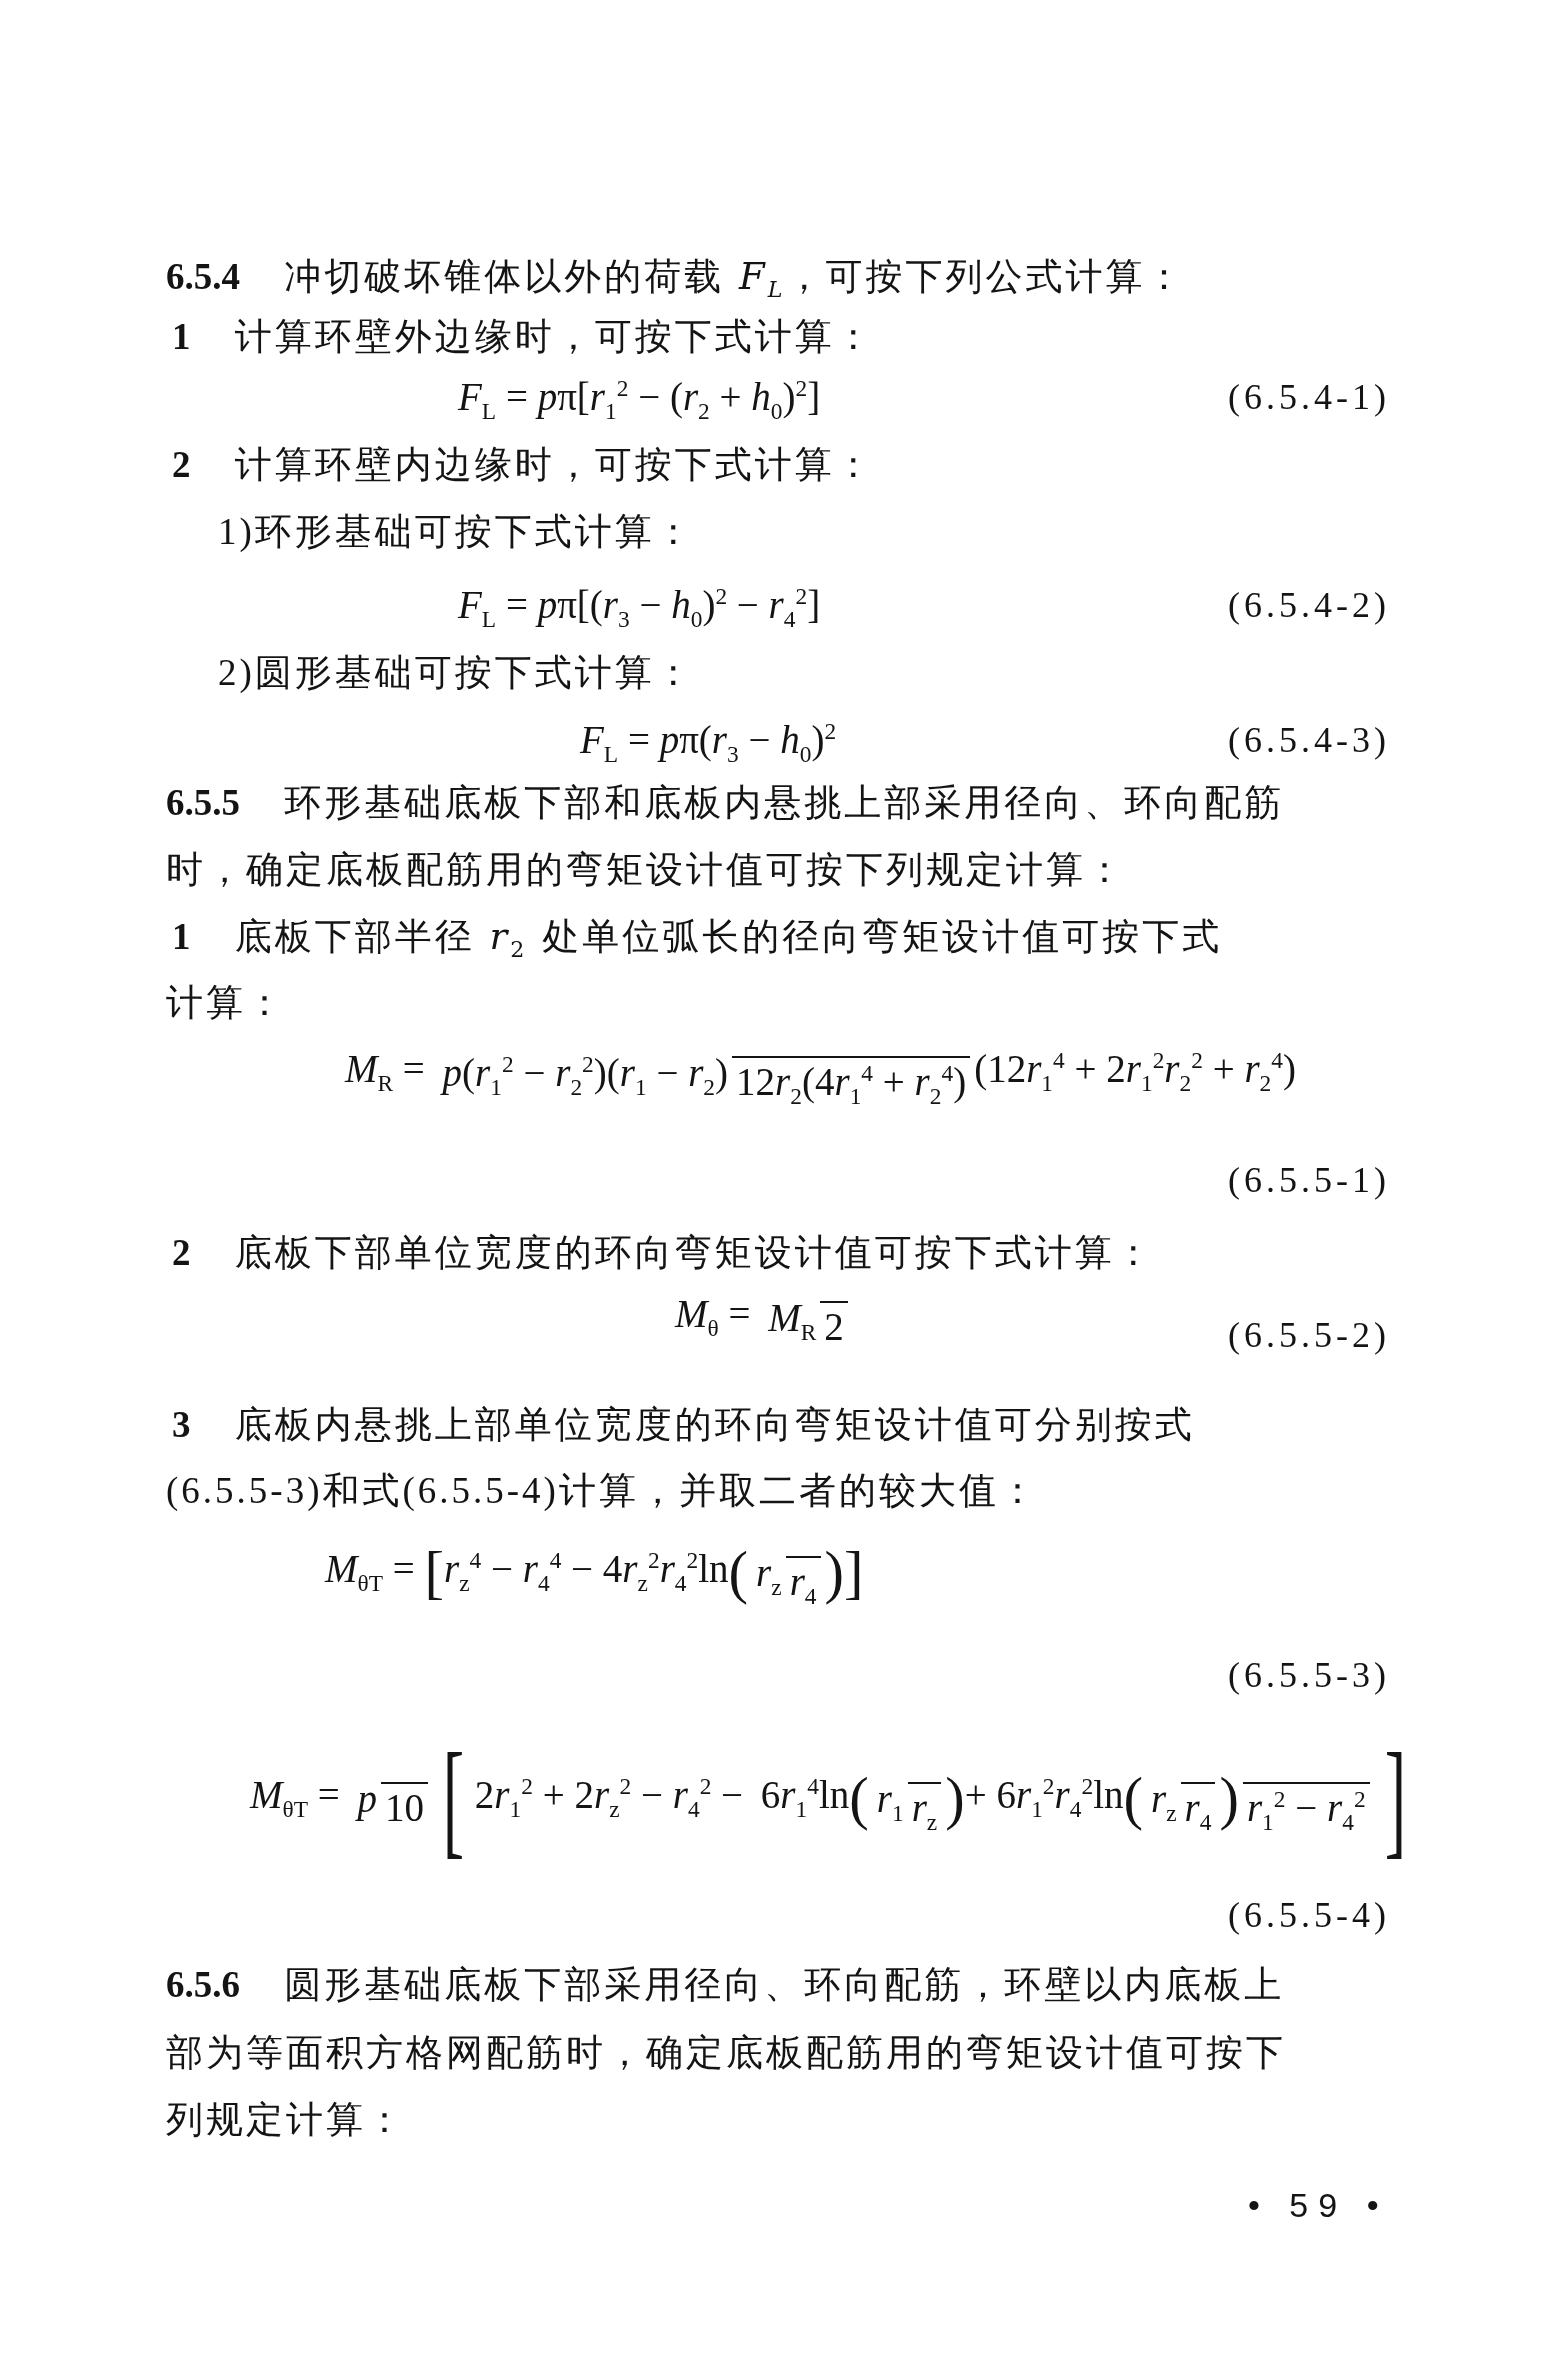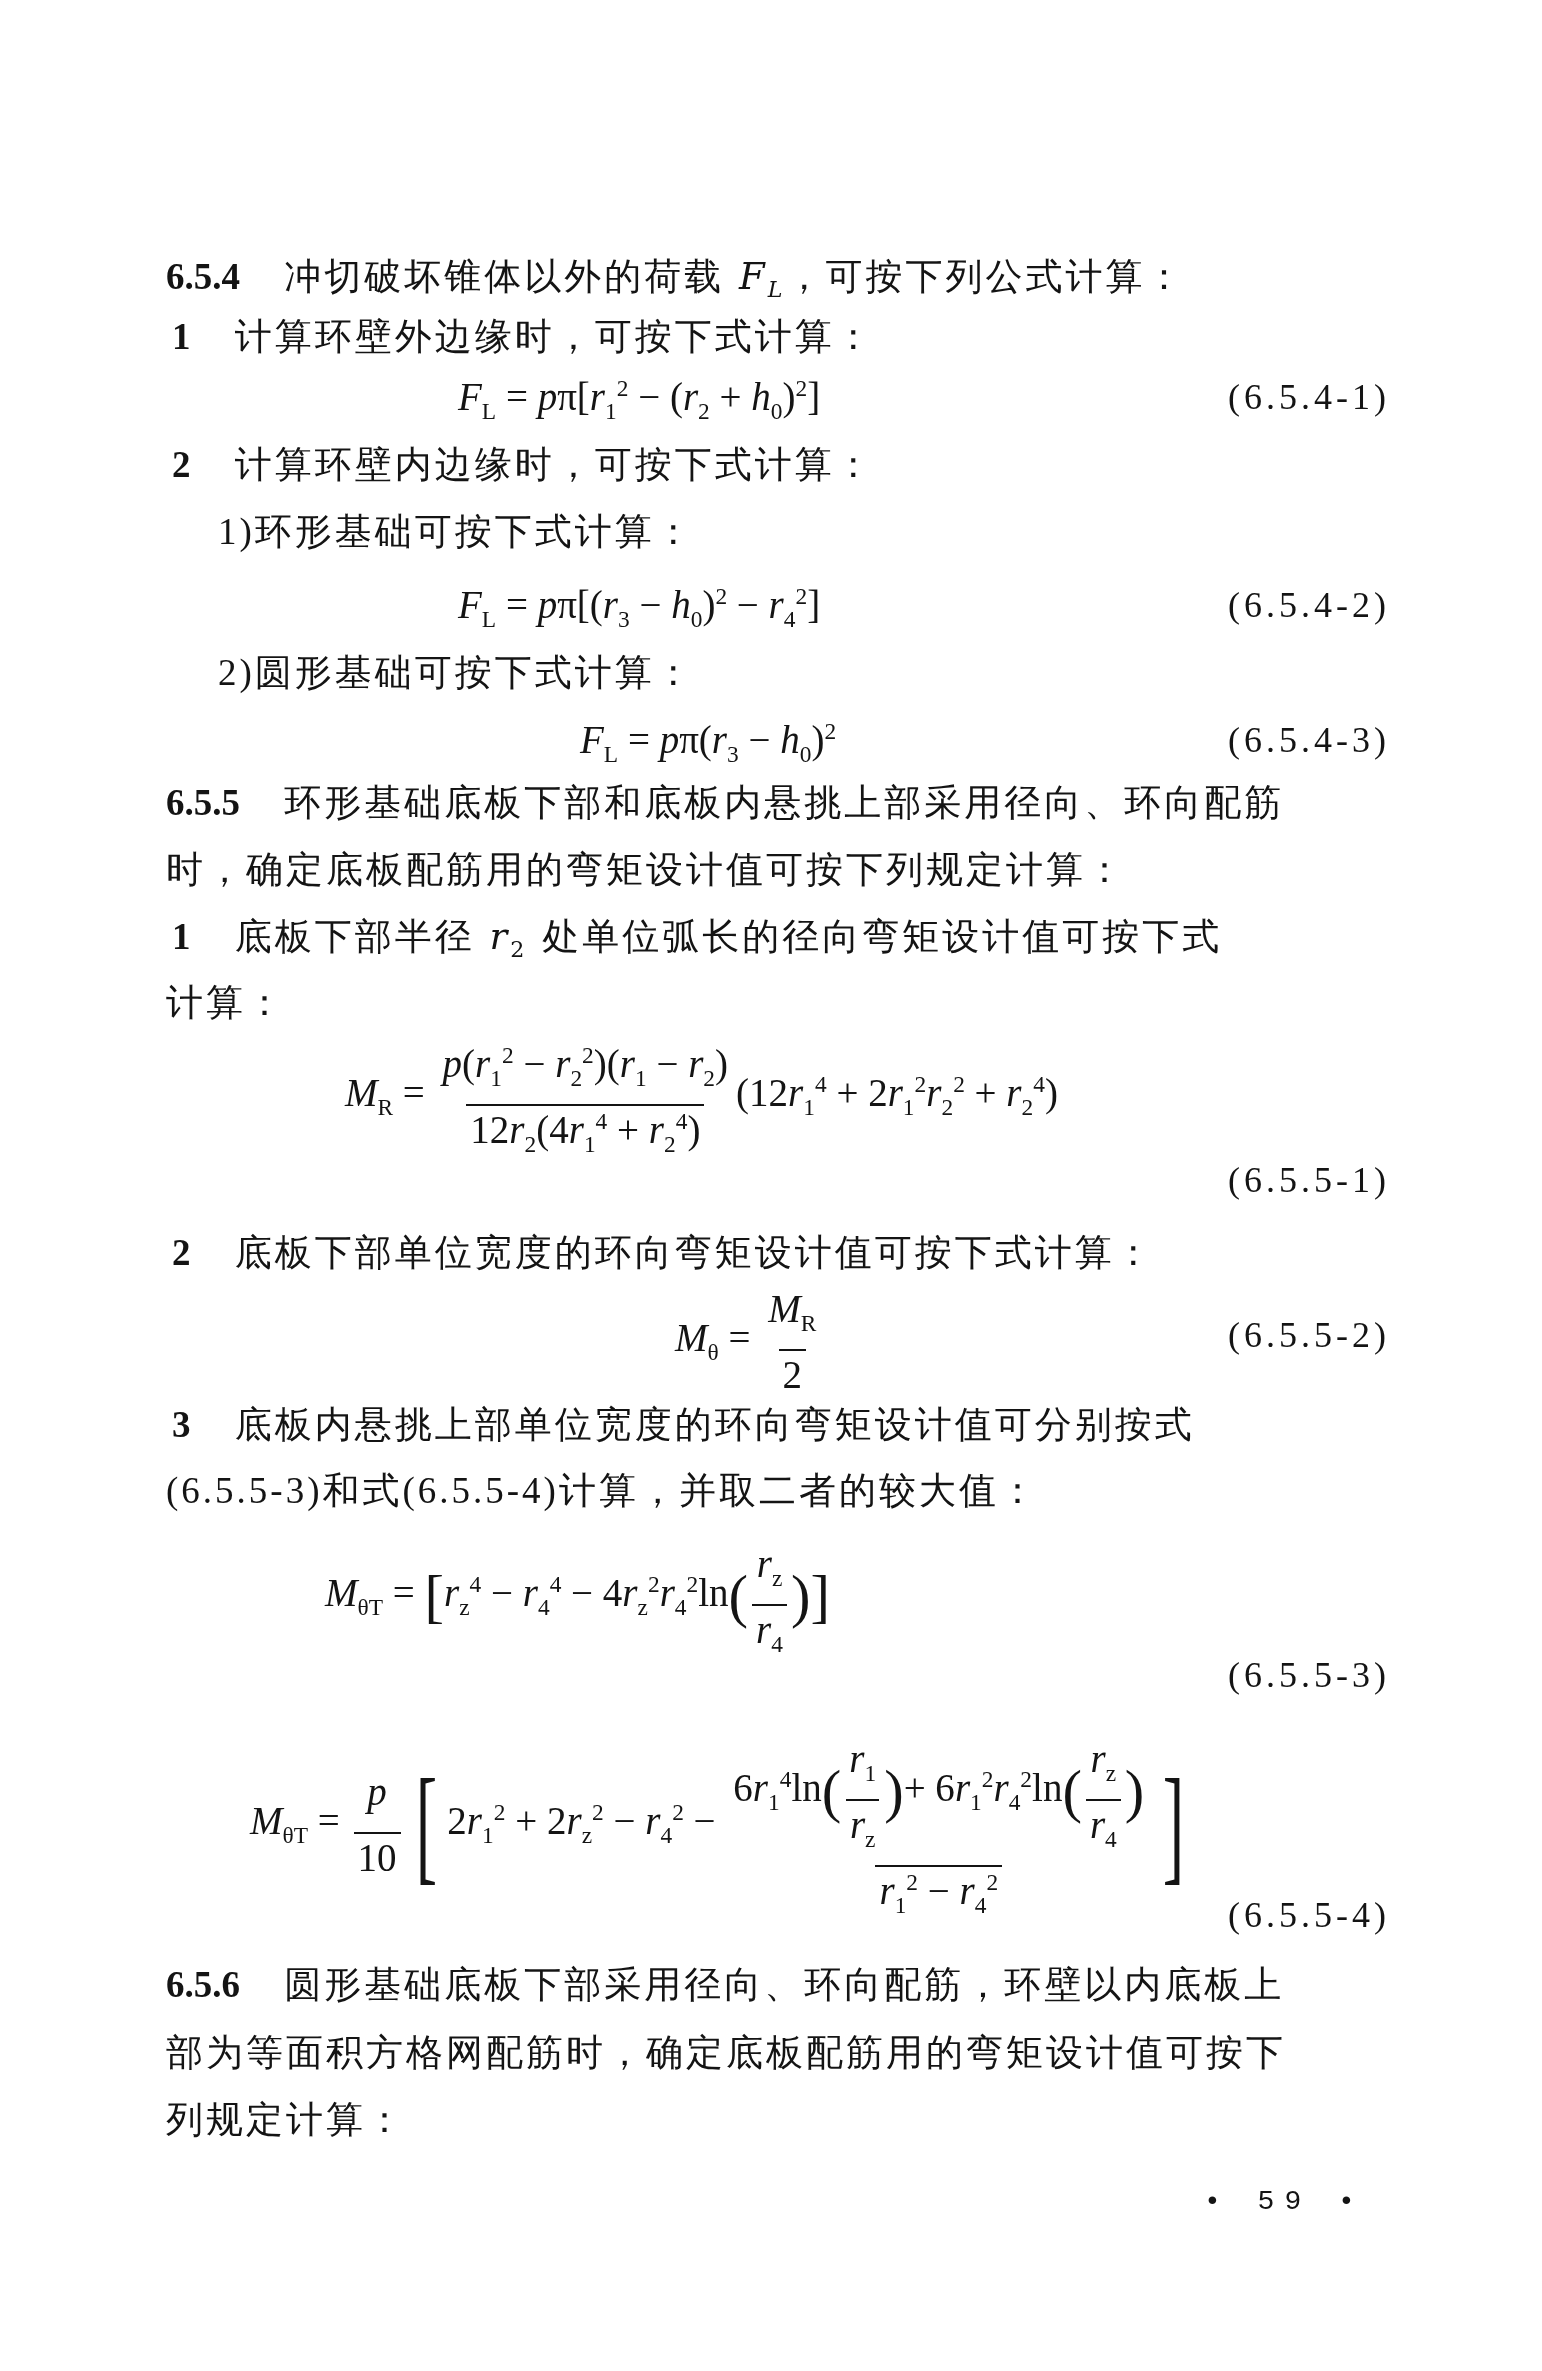--- a/index.html
+++ b/index.html
@@ -5,26 +5,26 @@
   html, body { margin:0; padding:0; background:#fff; }
   body { width:1542px; height:2371px; position:relative; overflow:hidden;
          font-family:"DejaVu Serif","Liberation Serif",serif; color:#141414; }
   .line { position:absolute; font-size:37px; line-height:50px; white-space:nowrap; letter-spacing:3px; }
   .num { font-family:Liberation Serif, serif; font-weight:bold; letter-spacing:0; }
   .cn { font-family:Liberation Serif, serif;text-align:center; }
   .eq { position:absolute; font-family:"Liberation Serif",serif; font-size:39px; white-space:nowrap; line-height:50px; }
   .eqno { position:absolute; right:152px; font-family:Liberation Serif, serif; font-size:36px; letter-spacing:4px; white-space:nowrap; line-height:50px;text-align:right; }
   i { font-style:italic; }
   sub, sup { font-size:60%; line-height:0; }
-  .frac { display:inline-flex; flex-direction:column; align-items:center; vertical-align:middle; margin:0 4px; }
+  .frac { display:inline-flex; flex-direction:row; align-items:center; vertical-align:middle; margin:0 4px; }
   .frac > span { display:block; padding:0 4px; line-height:48px; }
   .frac > .den { border-top:2px solid #141414;margin-top:16px; }
   .big { font-size:150%; vertical-align:middle; }
   .huge { display:inline-block; font-size:330%; vertical-align:middle; transform:scaleX(.5); line-height:1; }
-  .pageno { position:absolute; left:1204px; top:2186px; font-family:Liberation Mono, monospace; font-size:28px; letter-spacing:10px; }
+  .pageno { position:absolute; left:1248px; top:2186px; font-family:Liberation Sans, sans-serif; font-size:34px; letter-spacing:10px; }
 </style>
 </head>
 <body>
 
 <div class="line" style="left:166px;top:252px">
   <span class="num">6.5.4</span>&nbsp;&nbsp;
   <span class="cn">冲切破坏锥体以外的荷载</span>
   <i>F<sub>L</sub></i><span class="cn">，可按下列公式计算：</span>
 </div>
 <div class="line" style="left:172px;top:312px">

